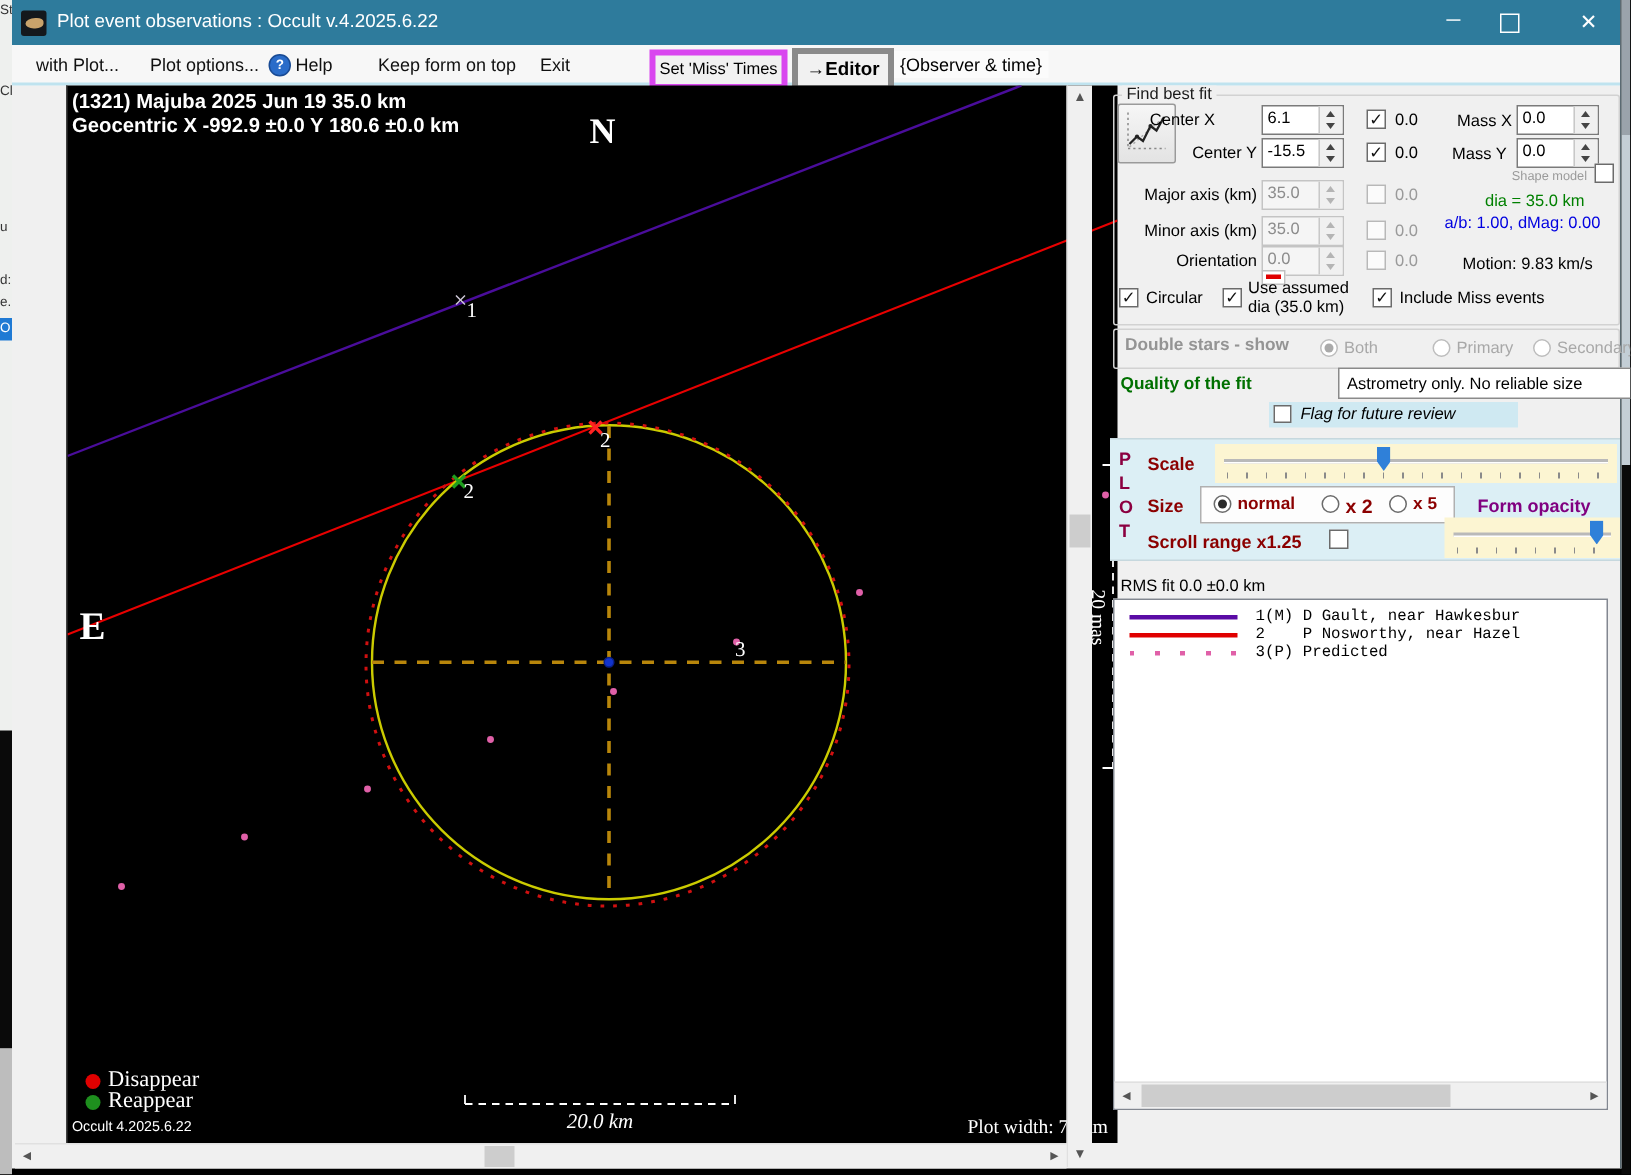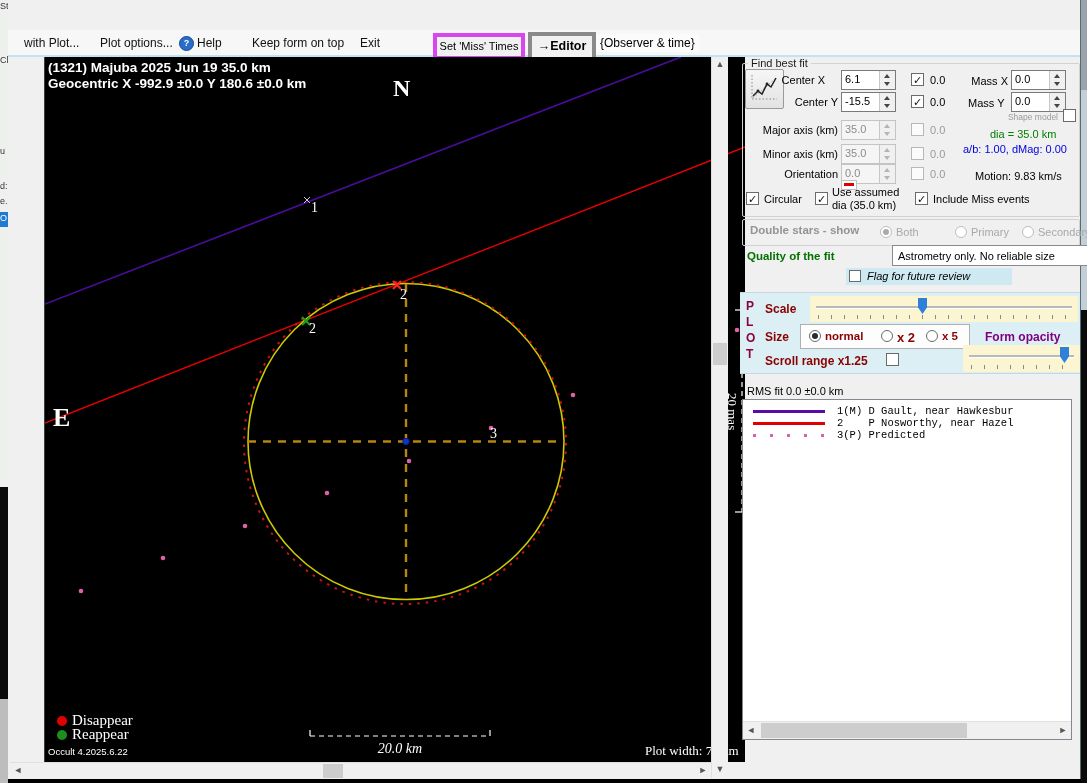--- a/index.html
+++ b/index.html
@@ -78,20 +78,29 @@
     <div class="abs" style="left:0;top:699px;width:8px;height:84px;background:#bdbdbd"></div>
   </div>
 
   <div class="abs" style="left:1081px;top:0;width:6px;height:783px;background:#0a0a0a">
     <div class="abs" style="left:0;top:0;width:6px;height:90px;background:#9aa3ab"></div>
     <div class="abs" style="left:0;top:90px;width:6px;height:220px;background:#c3ced6"></div>
   </div>
 
   <div id="win" class="abs">
 
+    <div id="titlebar" class="abs">
+      <div class="abs" style="left:6px;top:7px;width:17px;height:17px;background:#14181c;border-radius:2px;overflow:hidden">
+        <div class="abs" style="left:3px;top:5px;width:12px;height:7px;background:#c9a36b;border-radius:60% 40% 50% 50%"></div>
+      </div>
+      <span class="abs" style="left:30px;top:7px;font-size:12.5px">Plot event observations : Occult v.4.2025.6.22</span>
+      <span class="abs" style="left:946px;top:5px;width:30px;text-align:center;font-size:13px">─</span>
+      <span class="abs" style="left:992px;top:9px;width:11px;height:11px;border:1.5px solid #fff"></span>
+      <span class="abs" style="left:1036px;top:6px;width:30px;text-align:center;font-size:14px">✕</span>
+    </div>
 
     <div id="menubar" class="abs">
       <span class="abs menu-item" style="left:16px">with Plot...</span>
       <span class="abs menu-item" style="left:92px">Plot options...</span>
       <span class="abs" style="left:171px;top:6px;width:13px;height:13px;border-radius:50%;background:#2a6cc9;border:1px solid #184a94;color:#fff;font-size:9px;font-weight:bold;text-align:center;line-height:13px">?</span>
       <span class="abs menu-item" style="left:189px">Help</span>
       <span class="abs menu-item" style="left:244px">Keep form on top</span>
       <span class="abs menu-item" style="left:352px">Exit</span>
       <span class="abs toolbtn" style="left:425px;top:3px;width:84px;height:19px;line-height:19px">Set 'Miss' Times</span>
       <span class="abs toolbtn" style="left:520px;top:2px;width:60px;height:21px;line-height:21px;font-size:12.5px;font-weight:bold;border-color:#8a8a8a">→Editor</span>
@@ -188,21 +197,21 @@
       <svg width="33" height="34" style="position:absolute;left:1px;top:1px">
         <line x1="5" y1="4" x2="5" y2="28" stroke="#888" stroke-dasharray="1.5 2"></line>
         <line x1="5" y1="28" x2="30" y2="28" stroke="#888" stroke-dasharray="1.5 2"></line>
         <line x1="6" y1="27" x2="28" y2="8" stroke="#aaa" stroke-dasharray="1.5 2"></line>
         <polyline points="6,25 11,20 15,23 20,13 24,16 29,7" fill="none" stroke="#222" stroke-width="1.5"></polyline>
         <circle cx="11" cy="20" r="1.4" fill="#222"></circle>
           <circle cx="20" cy="13" r="1.4" fill="#222"></circle>
       </svg>
     </div>
 
-    <span class="abs f11" style="left:727px;top:74px;width:90px;text-align:right">Center X</span>
+    <span class="abs f11" style="left:712px;top:74px;width:90px;text-align:right">Center X</span>
     <div class="abs spin" style="left:833px;top:70px">
       <span class="val">6.1</span>
       <span class="ud">
           <i class="tri-up"></i>
           <i class="tri-dn"></i>
         </span>
     </div>
     <span class="abs cb" style="left:903px;top:73px">✓</span>
     <span class="abs f11" style="left:922px;top:74px">0.0</span>
     <span class="abs f11" style="left:960px;top:75px;width:40px;text-align:right">Mass X</span>

